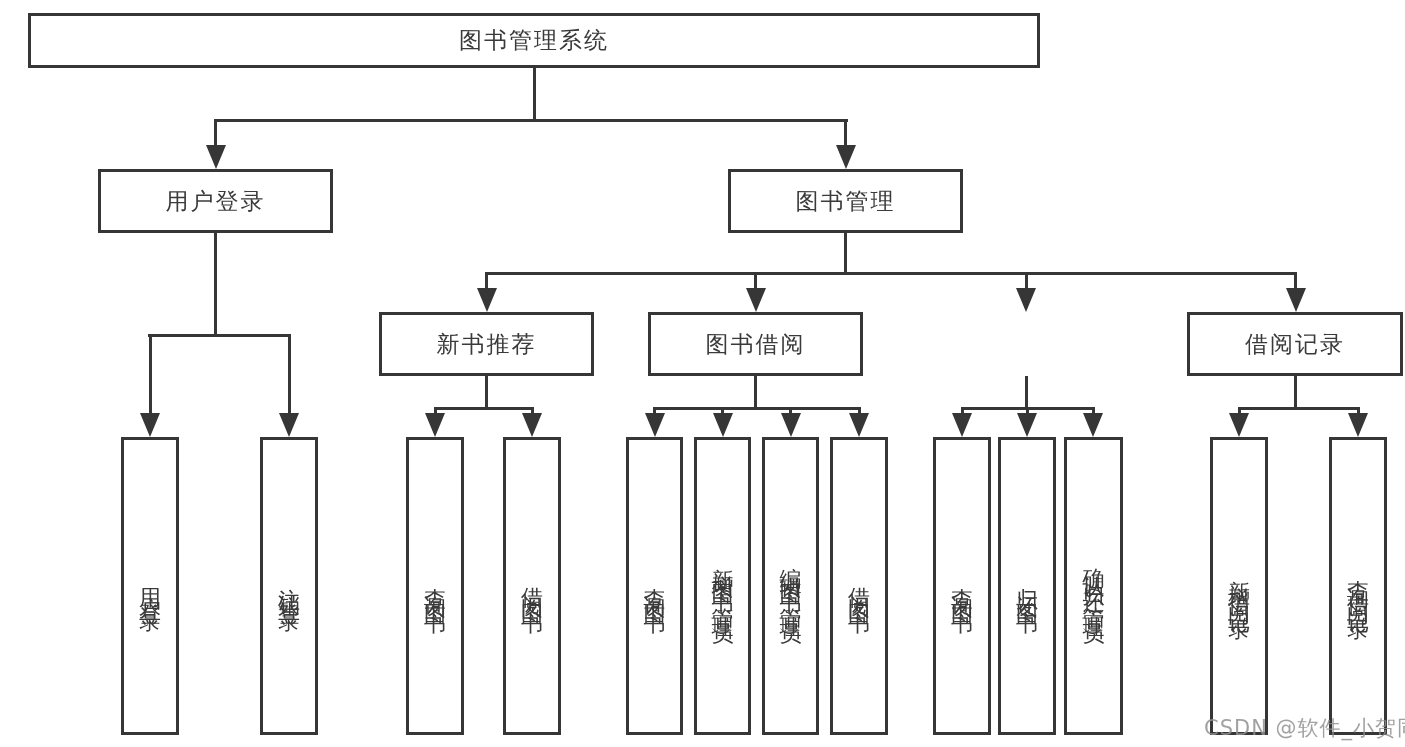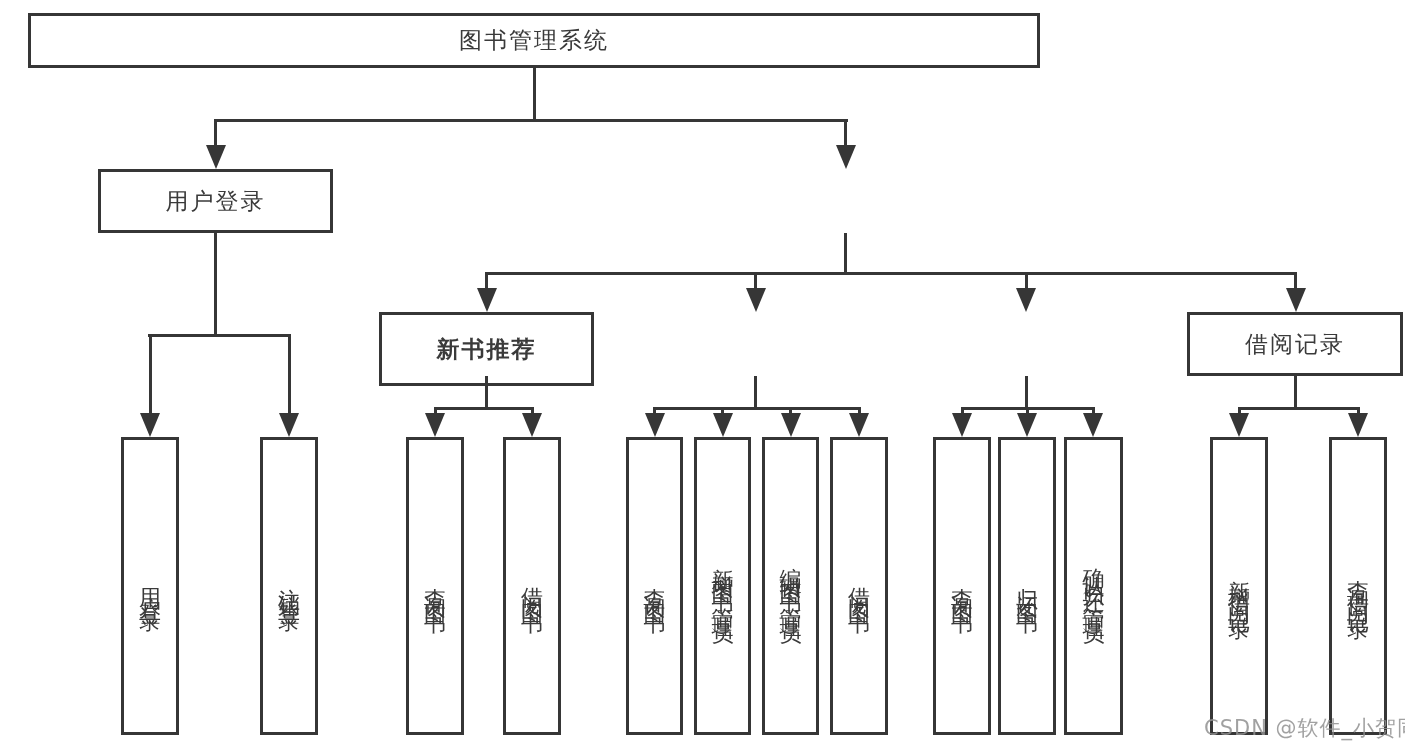--- a/index.html
+++ b/index.html
@@ -36,40 +36,42 @@
   <div class="box" style="left:12px;top:13px;width:1012px;height:55px;">图书管理系统</div>
 
   <div class="line" style="left:517px;top:68px;width:3px;height:53px;"></div>
   <div class="line" style="left:198px;top:119px;width:634px;height:3px;"></div>
   <div class="line" style="left:198px;top:119px;width:3px;height:34px;"></div>
   <div class="line" style="left:828px;top:119px;width:3px;height:34px;"></div>
   <div class="arrow" style="left:190px;top:145px;"></div>
   <div class="arrow" style="left:820px;top:145px;"></div>
 
   <div class="box" style="left:82px;top:169px;width:235px;height:64px;">用户登录</div>
+  <div class="box" style="left:712px;top:169px;width:235px;height:64px;">图书管理</div>
 
   <div class="line" style="left:198px;top:233px;width:3px;height:104px;"></div>
   <div class="line" style="left:132px;top:334px;width:143px;height:3px;"></div>
   <div class="line" style="left:133px;top:334px;width:3px;height:84px;"></div>
   <div class="line" style="left:272px;top:334px;width:3px;height:84px;"></div>
   <div class="arrow" style="left:124px;top:413px;"></div>
   <div class="arrow" style="left:263px;top:413px;"></div>
 
   <div class="line" style="left:828px;top:233px;width:3px;height:42px;"></div>
   <div class="line" style="left:469px;top:272px;width:812px;height:3px;"></div>
   <div class="line" style="left:469px;top:272px;width:3px;height:24px;"></div>
   <div class="line" style="left:738px;top:272px;width:3px;height:24px;"></div>
   <div class="line" style="left:1009px;top:272px;width:3px;height:24px;"></div>
   <div class="line" style="left:1278px;top:272px;width:3px;height:24px;"></div>
   <div class="arrow" style="left:461px;top:288px;"></div>
   <div class="arrow" style="left:730px;top:288px;"></div>
   <div class="arrow" style="left:1000px;top:288px;"></div>
   <div class="arrow" style="left:1270px;top:288px;"></div>
 
-  <div class="box" style="left:363px;top:312px;width:215px;height:74px;font-weight:bold;">新书推荐</div>
+  <div class="box" style="left:363px;top:312px;width:215px;height:64px;">新书推荐</div>
+  <div class="box" style="left:632px;top:312px;width:215px;height:64px;">图书借阅</div>
   <div class="box" style="left:1171px;top:312px;width:216px;height:64px;">借阅记录</div>
 
   <div class="line" style="left:469px;top:376px;width:3px;height:34px;"></div>
   <div class="line" style="left:418px;top:407px;width:100px;height:3px;"></div>
   <div class="line" style="left:418px;top:407px;width:3px;height:10px;"></div>
   <div class="line" style="left:515px;top:407px;width:3px;height:10px;"></div>
   <div class="arrow" style="left:409px;top:413px;"></div>
   <div class="arrow" style="left:506px;top:413px;"></div>
 
   <div class="line" style="left:738px;top:376px;width:3px;height:34px;"></div>

